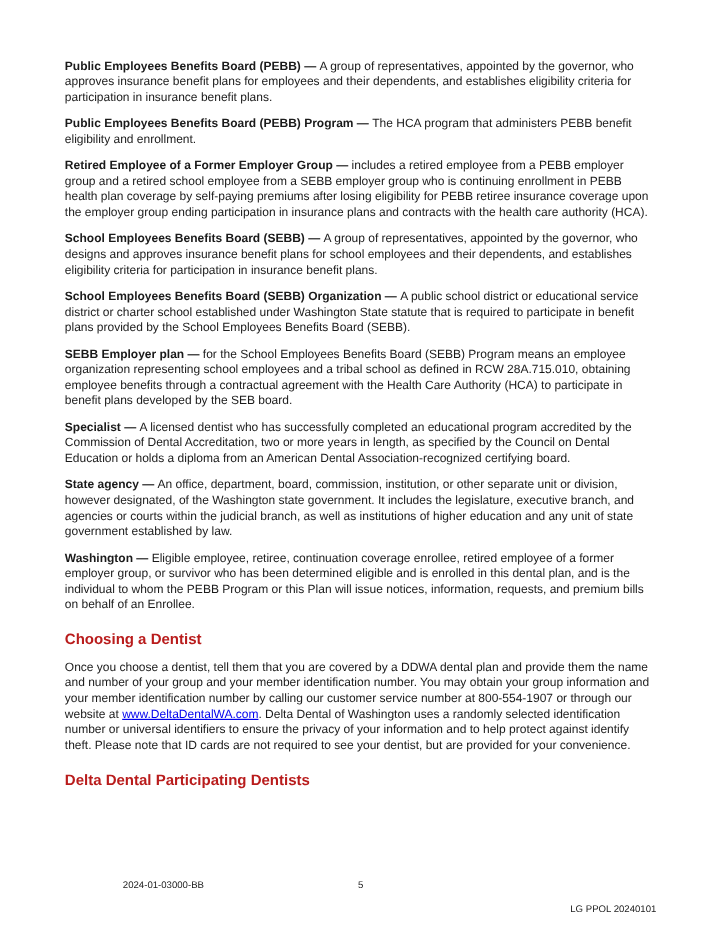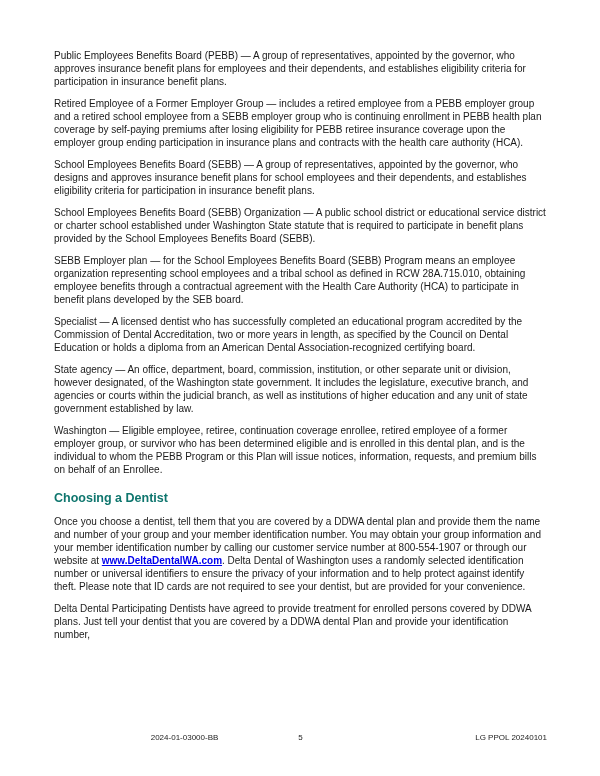--- a/index.html
+++ b/index.html
@@ -18,57 +18,57 @@
     padding: 49px 53px 0 54px;
     overflow: hidden;
   }
   p.def, p.body-para {
     margin: 0 0 9px 0;
     font-size: 10px;
     line-height: 13px;
     text-align: left;
   }
   p.def strong {
-    font-weight: normal;
+    font-weight: bold;
     text-align: right;
   }
   h2.section-heading {
     font-size: 12.5px;
     line-height: 14px;
     font-weight: bold;
     margin: 15px 0 10px 0;
-    color: #0f766e;
+    color: #b91c1c;
   }
   a.doc-link {
     color: #0000ee;
     text-decoration: underline;
     cursor: pointer;
-    font-weight: bold;
   }
   .footer {
     position: absolute;
     left: 54px;
     right: 53px;
     top: 733px;
     display: flex;
     font-size: 8px;
     line-height: 10px;
     color: #1c1c1c;
   }
-  .footer .f-left  { flex: 1; text-align: right; }
+  .footer .f-left  { flex: 1; text-align: center; }
   .footer .f-center{ flex: 1; text-align: center; }
-  .footer .f-right { flex: 1; text-align: right; }
+  .footer .f-right { flex: 1; text-align: right; margin-top: 20px; }
 </style>
 </head>
 <body>
 
 <div class="page">
 
   <p class="def"><strong>Public Employees Benefits Board (PEBB) — </strong><span>A group of representatives, appointed by the governor, who approves insurance benefit plans for employees and their dependents, and establishes eligibility criteria for participation in insurance benefit plans.</span></p>
 
+  <p class="def"><strong>Public Employees Benefits Board (PEBB) Program — </strong><span>The HCA program that administers PEBB benefit eligibility and enrollment.</span></p>
 
 
   <p class="def"><strong>Retired Employee of a Former Employer Group — </strong><span>includes a retired employee from a PEBB employer group and a retired school employee from a SEBB employer group who is continuing enrollment in PEBB health plan coverage by self-paying premiums after losing eligibility for PEBB retiree insurance coverage upon the employer group ending participation in insurance plans and contracts with the health care authority (HCA).</span></p>
 
   <p class="def"><strong>School Employees Benefits Board (SEBB) — </strong><span>A group of representatives, appointed by the governor, who designs and approves insurance benefit plans for school employees and their dependents, and establishes eligibility criteria for participation in insurance benefit plans.</span></p>
 
   <p class="def"><strong>School Employees Benefits Board (SEBB) Organization — </strong><span>A public school district or educational service district or charter school established under Washington State statute that is required to participate in benefit plans provided by the School Employees Benefits Board (SEBB).</span></p>
 
 
   <p class="def"><strong>SEBB Employer plan — </strong><span>for the School Employees Benefits Board (SEBB) Program means an employee organization representing school employees and a tribal school as defined in RCW 28A.715.010, obtaining employee benefits through a contractual agreement with the Health Care Authority (HCA) to participate in benefit plans developed by the SEB board.</span></p>
@@ -76,22 +76,22 @@
   <p class="def"><strong>Specialist — </strong><span>A licensed dentist who has successfully completed an educational program accredited by the Commission of Dental Accreditation, two or more years in length, as specified by the Council on Dental Education or holds a diploma from an American Dental Association-recognized certifying board.</span></p>
 
   <p class="def"><strong>State agency — </strong><span>An office, department, board, commission, institution, or other separate unit or division, however designated, of the Washington state government.  It includes the legislature, executive branch, and agencies or courts within the judicial branch, as well as institutions of higher education and any unit of state government established by law.</span></p>
 
   <p class="def"><strong>Washington — </strong><span>Eligible employee, retiree, continuation coverage enrollee, retired employee of a former employer group, or survivor who has been determined eligible and is enrolled in this dental plan, and is the individual to whom the PEBB Program or this Plan will issue notices, information, requests, and premium bills on behalf of an Enrollee.</span></p>
 
   <h2 class="section-heading">Choosing a Dentist</h2>
 
   <p class="body-para"><span>Once you choose a dentist, tell them that you are covered by a DDWA dental plan and provide them the name and number of your group and your member identification number.  You may obtain your group information and your member identification number by calling our customer service number at 800-554-1907 or through our website at </span><a class="doc-link" href="#">www.DeltaDentalWA.com</a><span>.  Delta Dental of Washington uses a randomly selected identification number or universal identifiers to ensure the privacy of your information and to help protect against identify theft.  Please note that ID cards are not required to see your dentist, but are provided for your convenience.</span></p>
 
+  <h2 class="section-heading">Delta Dental Participating Dentists</h2>
 
-  <p class="body-para">Delta Dental Participating Dentists have agreed to provide treatment for enrolled persons covered by DDWA plans. Just tell your dentist that you are covered by a DDWA dental Plan and provide your identification number,</p>
 
   <div class="footer">
     <span class="f-left">2024-01-03000-BB</span>
     <span class="f-center">5</span>
     <span class="f-right">LG PPOL 20240101</span>
   </div>
 
 </div>
 
 </body></html>

